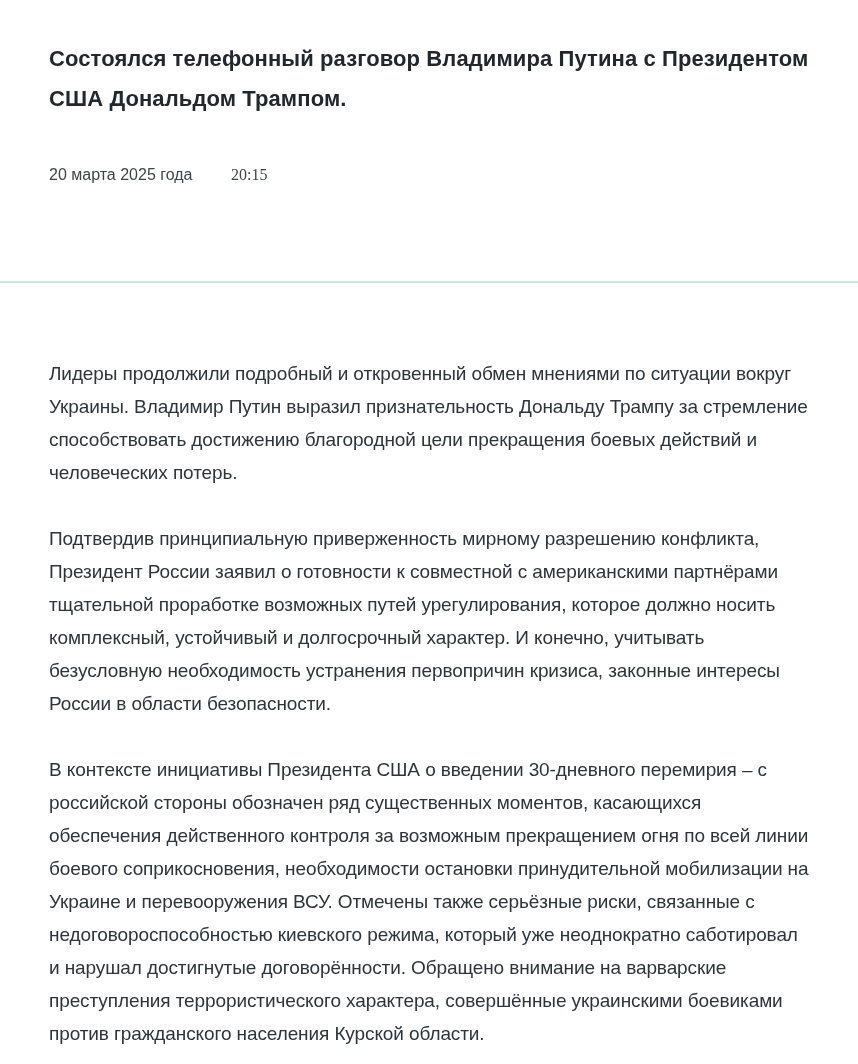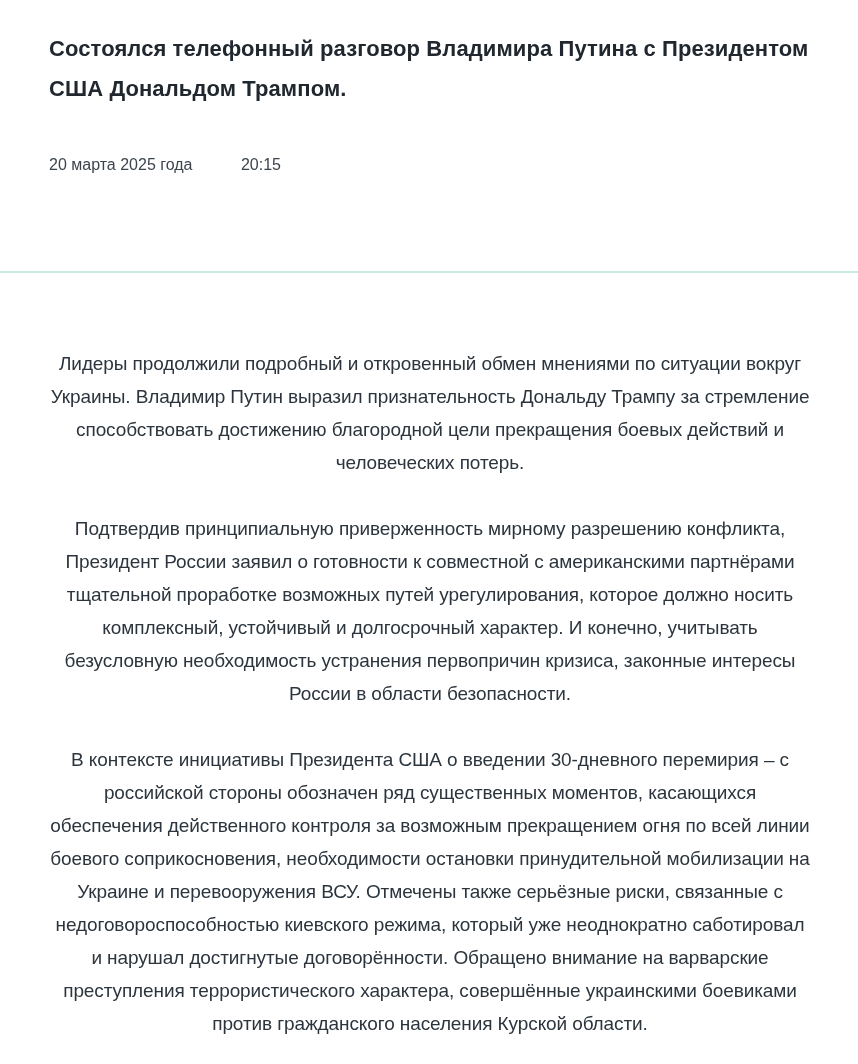--- a/index.html
+++ b/index.html
@@ -19,50 +19,50 @@
     background: var(--background);
     font-family: "Liberation Sans", sans-serif;
   }
   .page {
     width: 858px;
     height: 1064px;
     background: var(--background);
     position: relative;
   }
   .article-header {
-    padding: 29px 29px 0 49px;
+    padding: 39px 29px 0 49px;
   }
   .article-title {
     margin: 0;
     max-width: 780px;
     font-size: 22px;
     font-weight: 700;
     line-height: 40px;
     letter-spacing: 0.1px;
     color: var(--title-text);
   }
   .article-meta {
     margin-top: 46px;
     font-size: 16px;
     line-height: 20px;
     color: var(--meta-text);
   }
   .meta-time {
-    margin-left: 44px;
+    margin-left: 34px;
+    font-family: Liberation Serif, serif;
   }
   .divider {
     border: none;
     margin: 96px 0 0 0;
     height: 2px;
     width: 858px;
     background: var(--divider);
   }
   .article-body {
     padding: 74px 47px 0 49px;
-    text-align: center;
   }
   .article-body p {
     margin: 0 0 33px 0;
     max-width: 762px;
     font-size: 19px;
     line-height: 33px;
     letter-spacing: -0.1px;
     color: var(--body-text);
   }
 </style>

